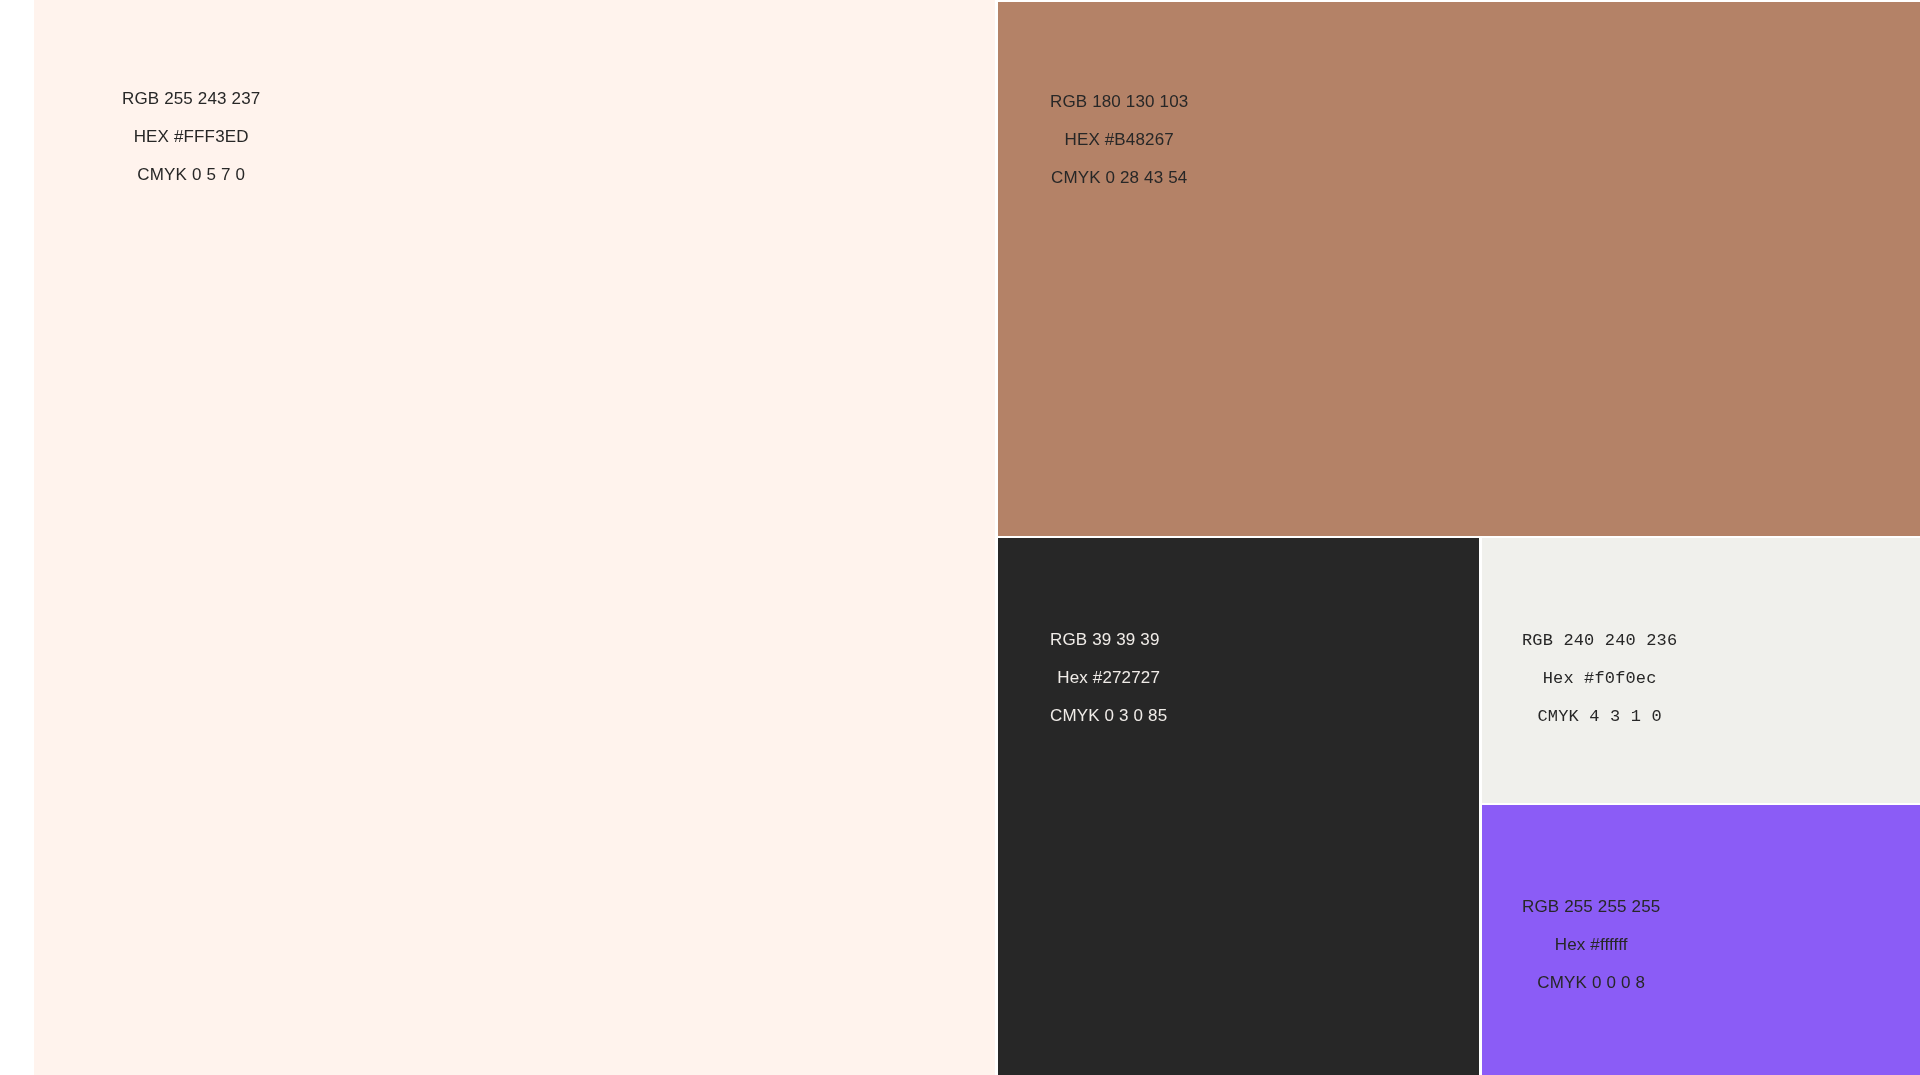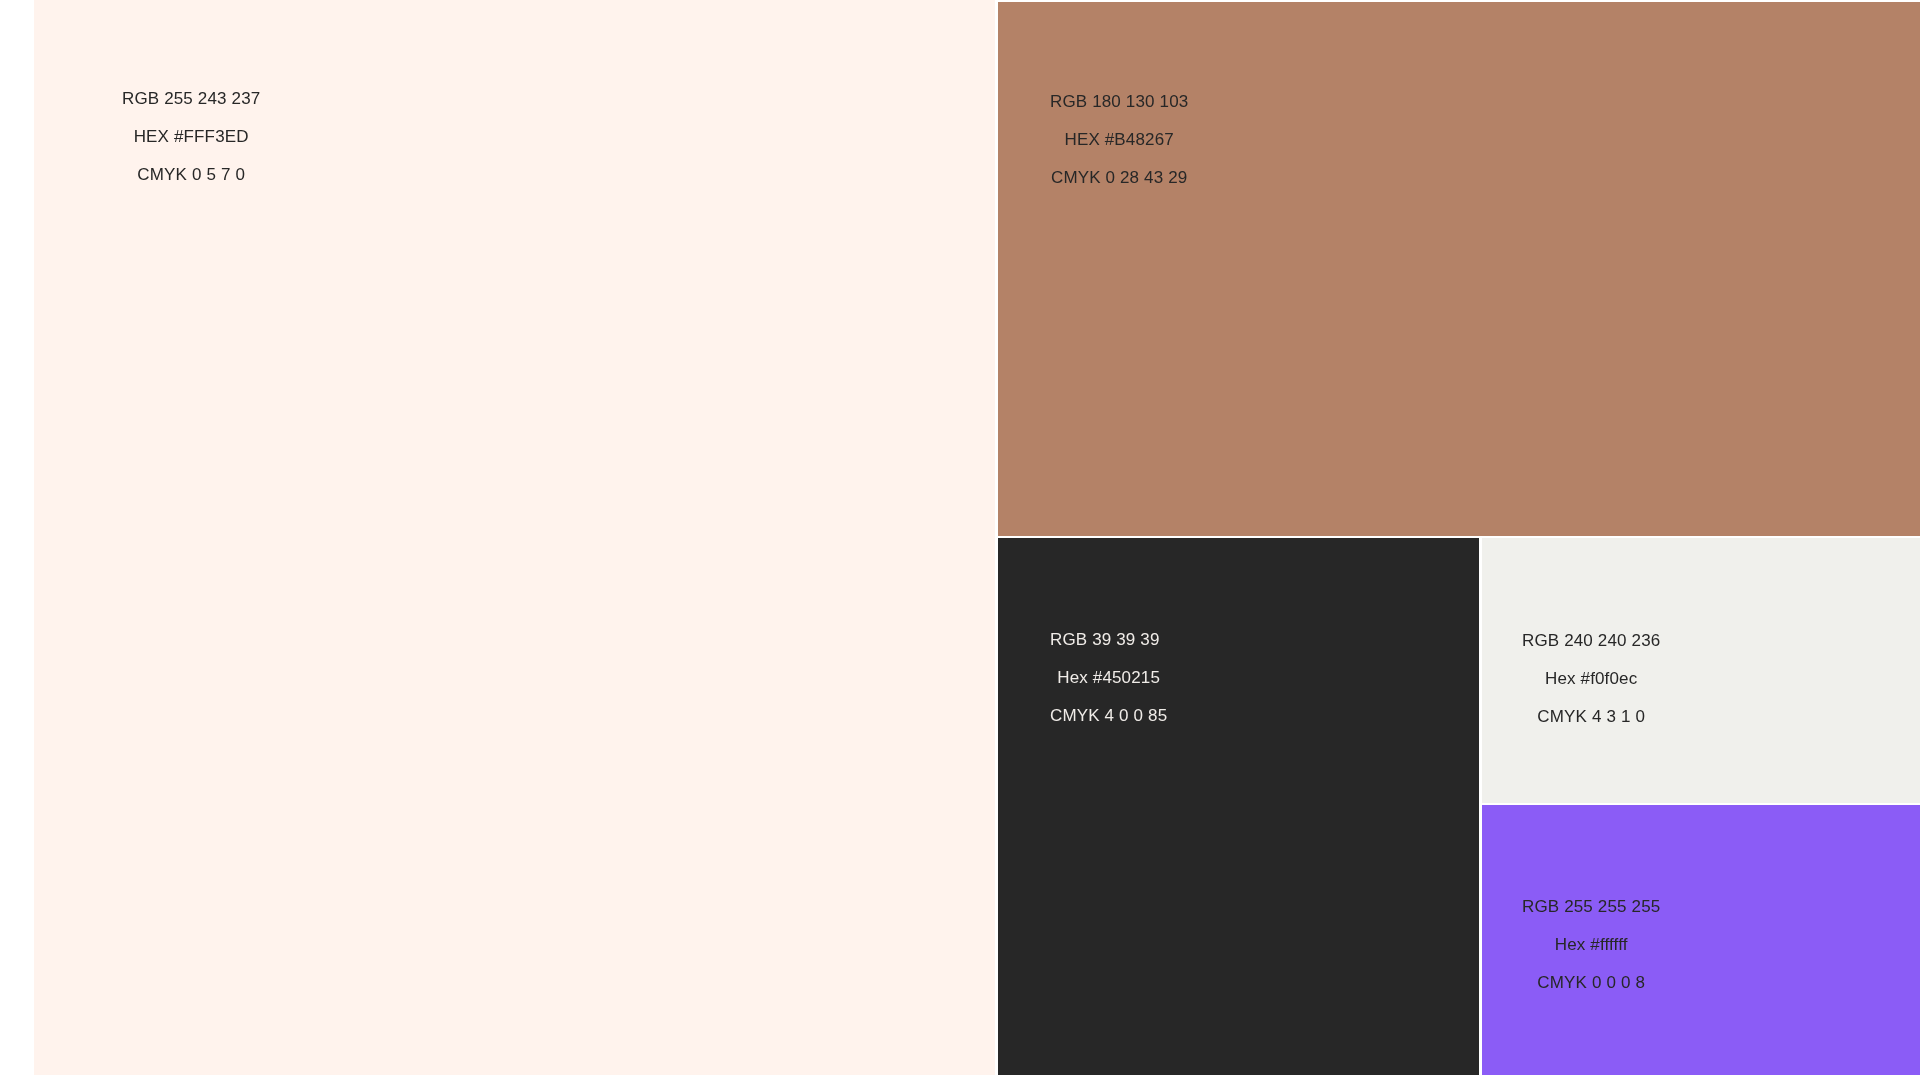--- a/index.html
+++ b/index.html
@@ -78,21 +78,21 @@
   }
   #swatch-charcoal .swatch-info { left: 52px; top: 93px; }
 
   
   #swatch-offwhite {
     left: 1448px;
     top: 538px;
     width: 472px;
     height: 265px;
   }
-  #swatch-offwhite .swatch-info { left: 40px; top: 94px; }
+  #swatch-offwhite .swatch-info { left: 40px; top: 94px; font-family: Liberation Mono, monospace; }
 
   
   #swatch-white {
     left: 1448px;
     top: 805px;
     width: 472px;
     height: 270px;
   }
   #swatch-white .swatch-info { left: 40px; top: 93px; }
 </style>
@@ -106,29 +106,29 @@
       <div class="spec-line">RGB 255 243 237</div>
       <div class="spec-line">HEX #FFF3ED</div>
       <div class="spec-line">CMYK 0 5 7 0</div>
     </div>
   </div>
 
   <div class="swatch" id="swatch-brown" style="background-color: rgb(180, 130, 103); color: rgb(39, 39, 39);">
     <div class="swatch-info">
       <div class="spec-line">RGB 180 130 103</div>
       <div class="spec-line">HEX #B48267</div>
-      <div class="spec-line">CMYK 0 28 43 29</div>
+      <div class="spec-line">CMYK 0 28 43 54</div>
     </div>
   </div>
 
   <div class="swatch" id="swatch-charcoal" style="background-color: rgb(39, 39, 39); color: rgb(240, 236, 232);">
     <div class="swatch-info">
       <div class="spec-line">RGB 39 39 39</div>
-      <div class="spec-line">Hex #450215</div>
-      <div class="spec-line">CMYK 4 0 0 85</div>
+      <div class="spec-line">Hex #272727</div>
+      <div class="spec-line">CMYK 0 3 0 85</div>
     </div>
   </div>
 
   <div class="swatch" id="swatch-offwhite" style="background-color: rgb(240, 240, 236); color: rgb(39, 39, 39);">
     <div class="swatch-info">
       <div class="spec-line">RGB 240 240 236</div>
       <div class="spec-line">Hex #f0f0ec</div>
       <div class="spec-line">CMYK 4 3 1 0</div>
     </div>
   </div>

